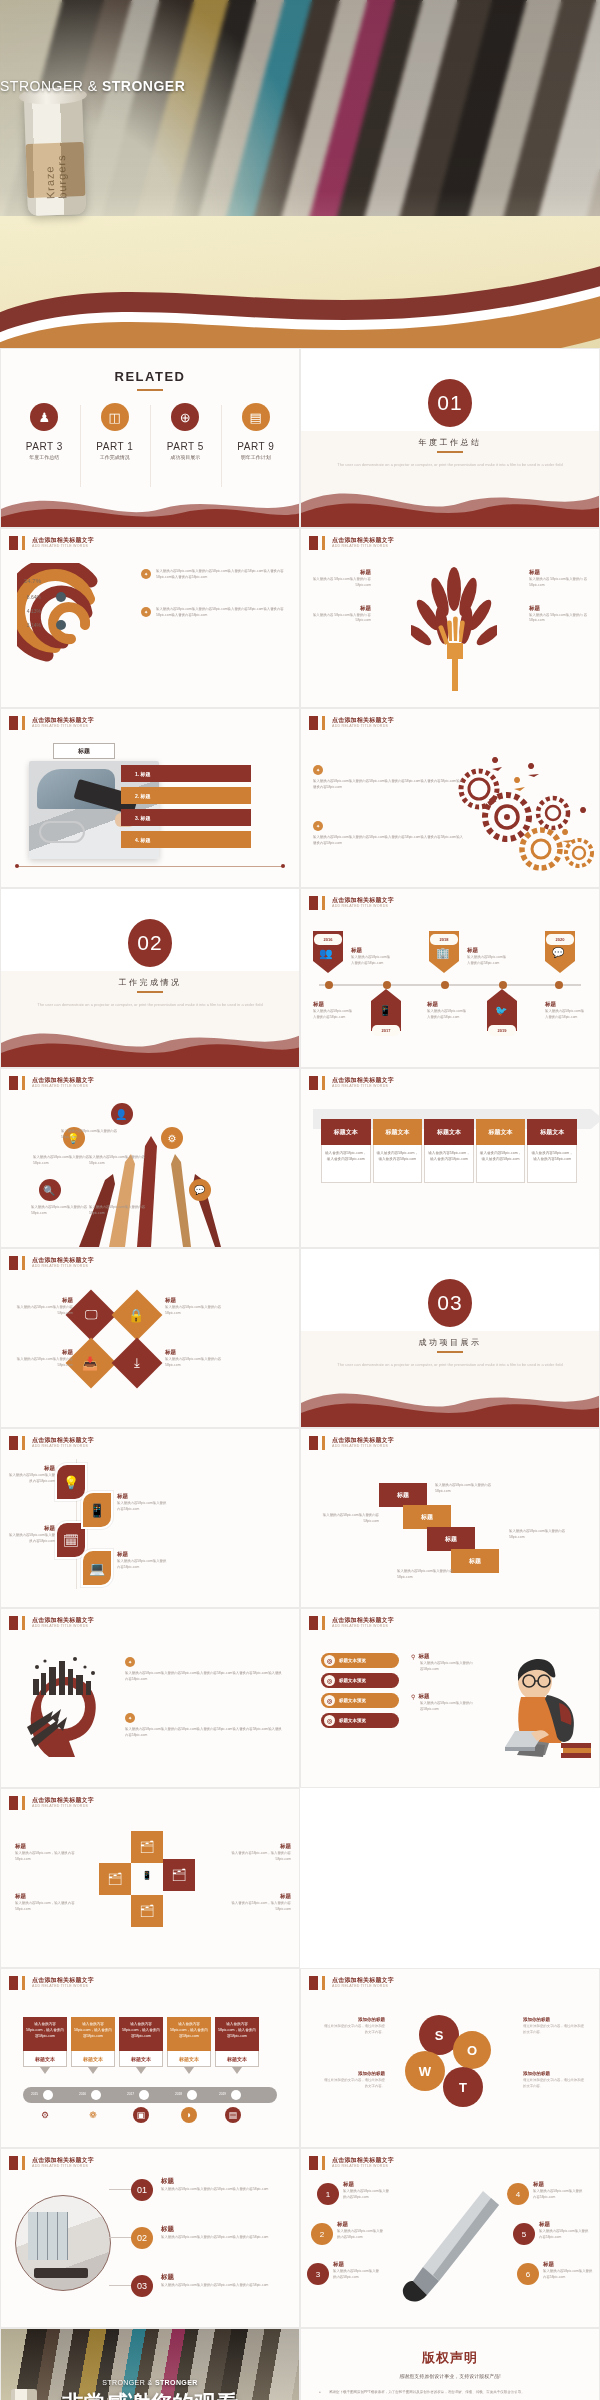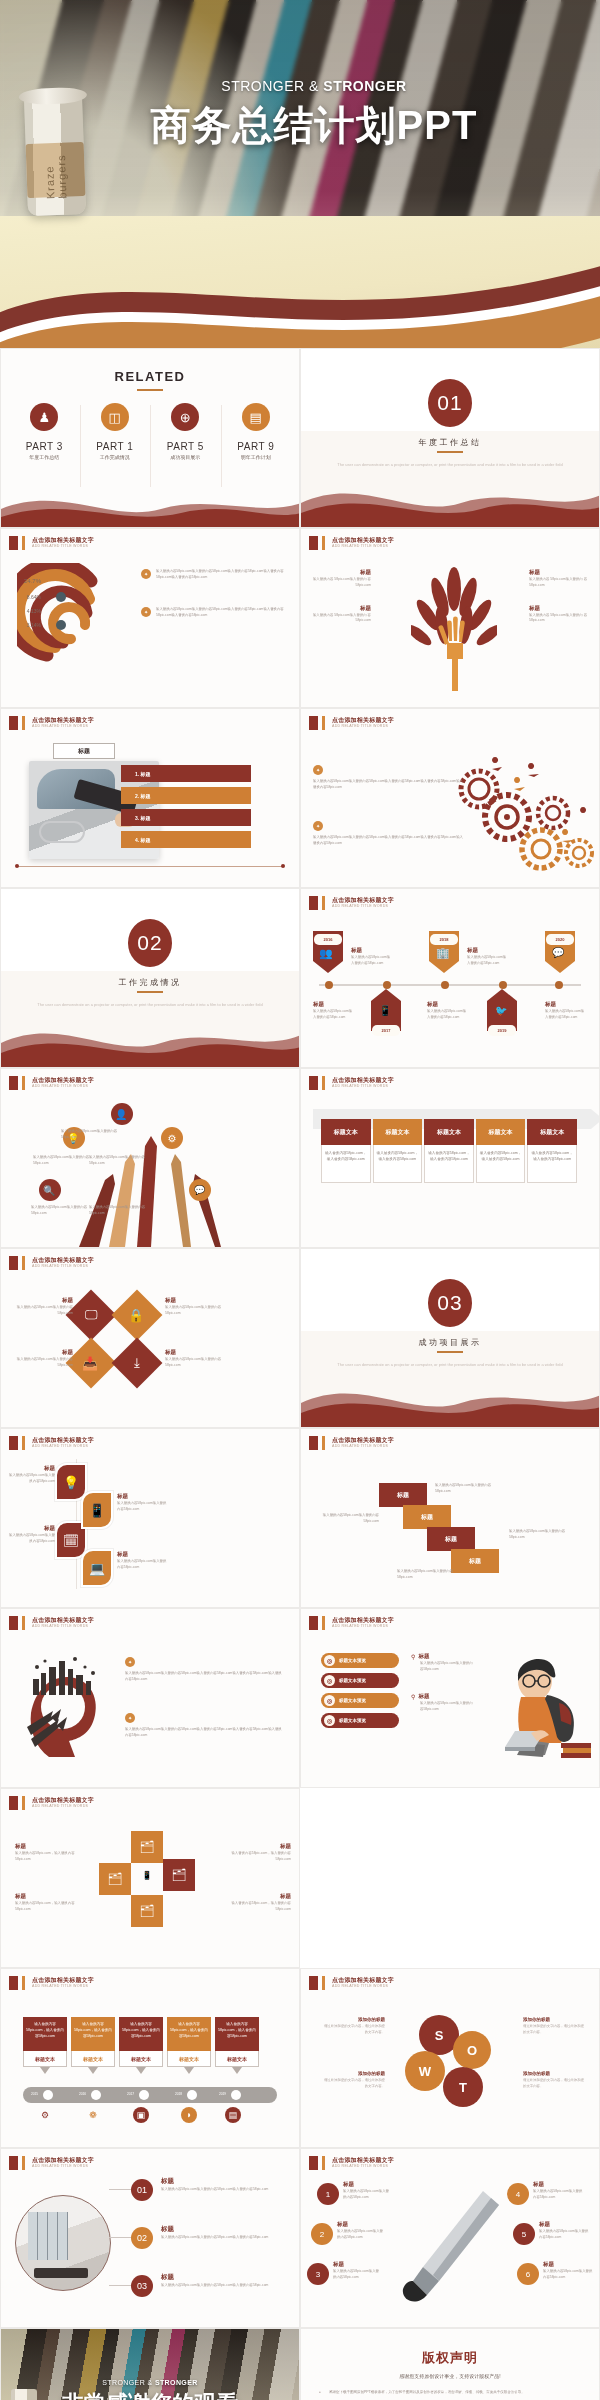--- a/index.html
+++ b/index.html
@@ -39,21 +39,21 @@
     border-radius:6px 6px 10px 10px; transform:rotate(-2deg);
     box-shadow:0 3px 10px rgba(0,0,0,.25);
   }
   .cup:before{ content:""; position:absolute; left:-5px; top:-7px; width:68px; height:16px;
     background:linear-gradient(90deg,#cfc8b8,#f6f2e8 40%,#cdc5b4); border-radius:50%/60%; }
   .cup-sleeve{ position:absolute; left:0; top:48px; width:58px; height:54px;
     background:linear-gradient(90deg,#b99a6e 0 12%, #d9bb8e 12% 60%, #a98a60 60% 100%);
     border-radius:3px; }
   .cup-sleeve span{ position:absolute; inset:0; display:flex; align-items:center; justify-content:center;
     color:#6b4f2c; font-size:11px; letter-spacing:1px; transform:rotate(-90deg); opacity:.75; }
-  .cover-text{ position:absolute; left:0; right:0; top:78px; text-align:center; z-index:4;padding-left:28px; }
+  .cover-text{ position:absolute; left:0; right:0; top:78px; text-align:left; z-index:4; }
   .cover-kicker{ color:#fff; font-size:14px; letter-spacing:.5px; text-shadow:0 1px 3px rgba(0,0,0,.55); }
   .cover-kicker b{ font-weight:bold; }
   .cover-title{ color:#fff; font-size:40px; font-weight:bold; letter-spacing:1px; margin-top:4px;
     text-shadow:0 2px 6px rgba(0,0,0,.6); }
   .cover-sub{ color:#fff; font-size:7.5px; line-height:1.7; margin-top:6px; opacity:.92;
     text-shadow:0 1px 2px rgba(0,0,0,.6); width:330px; margin-left:auto; margin-right:auto; }
   .desk{ position:absolute; left:0; right:0; bottom:0; height:132px; z-index:2;
     background:linear-gradient(175deg,#f6eec6 0%, #f2e7bb 55%, #e7d9a6 100%); }
   .notebook{ position:absolute; left:14px; bottom:8px; width:250px; height:96px;
     background:linear-gradient(170deg,#fbf6dd,#f2ead0); border-radius:4px; transform:rotate(-4deg);
@@ -259,21 +259,20 @@
     <div class="pen p2"></div>
     <div class="cup">
       <div class="cup-sleeve">
         <span>Kraze burgers</span>
       </div>
     </div>
     <div class="cover-text">
       <div class="cover-kicker">
         <span>STRONGER &amp; </span><b>STRONGER</b>
       </div>
-      <div class="cover-title">商务总结计划PPT</div>
     </div>
     <svg class="wave-band" style="bottom:-22px" viewBox="0 0 640 150" preserveAspectRatio="none">
       <path d="M-10 108 C 150 18, 330 138, 650 36 L650 76 C330 178, 150 58, -10 148 Z" fill="#8d3329"></path>
       <path d="M-10 128 C 150 38, 330 158, 650 56 L650 92 C330 194, 150 74, -10 168 Z" fill="#ffffff"></path>
       <path d="M-10 138 C 150 48, 330 168, 650 66 L650 108 C330 210, 150 90, -10 182 Z" fill="#cf8034"></path>
     </svg>
   </div>
 
   <div class="row">
     <div class="slide contents">

